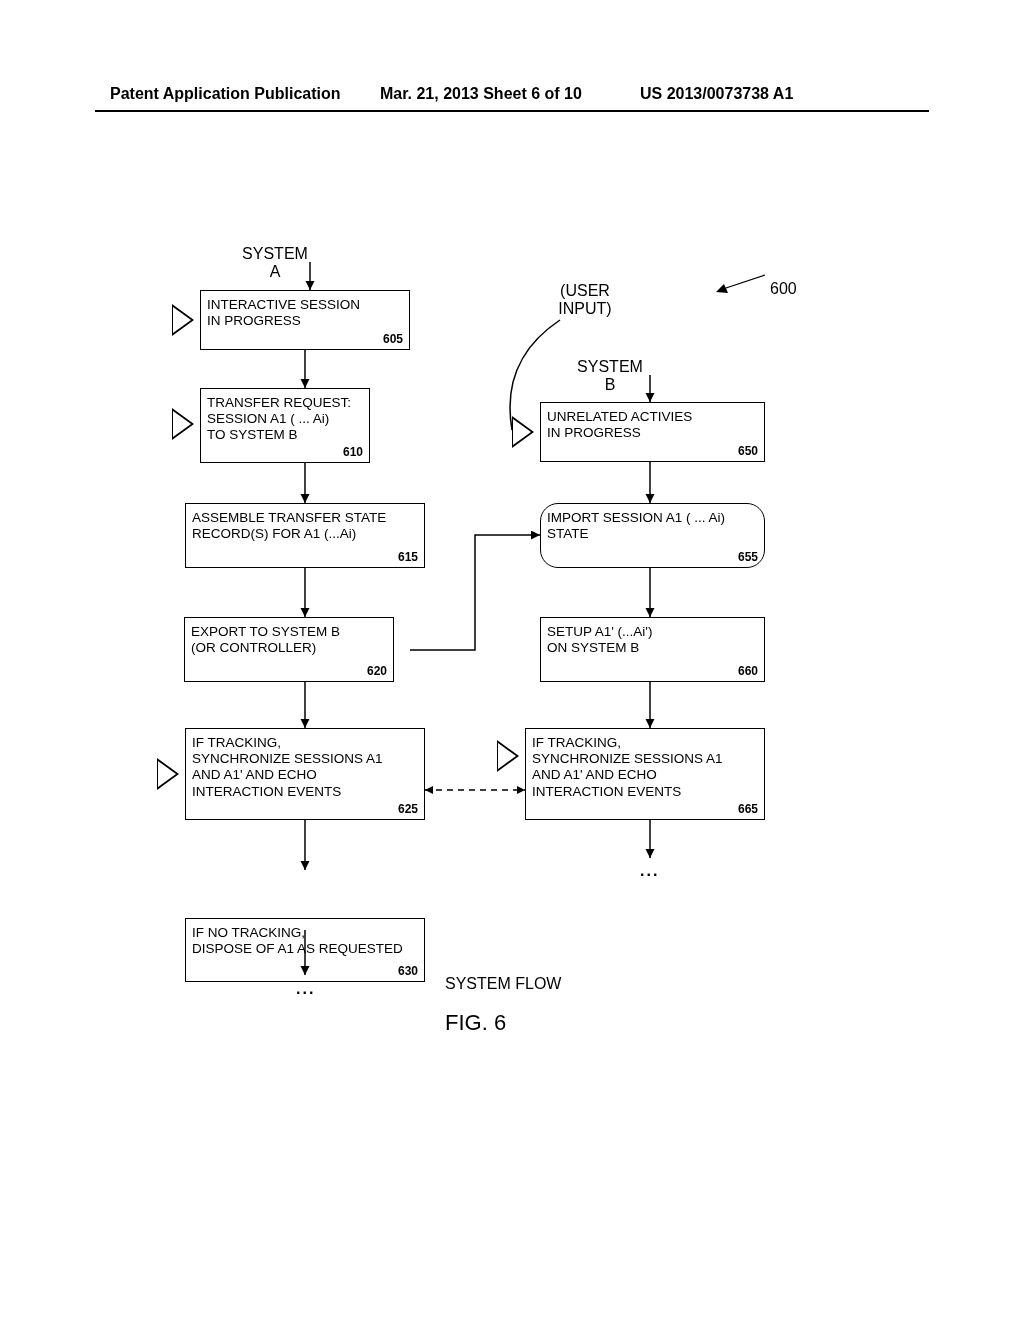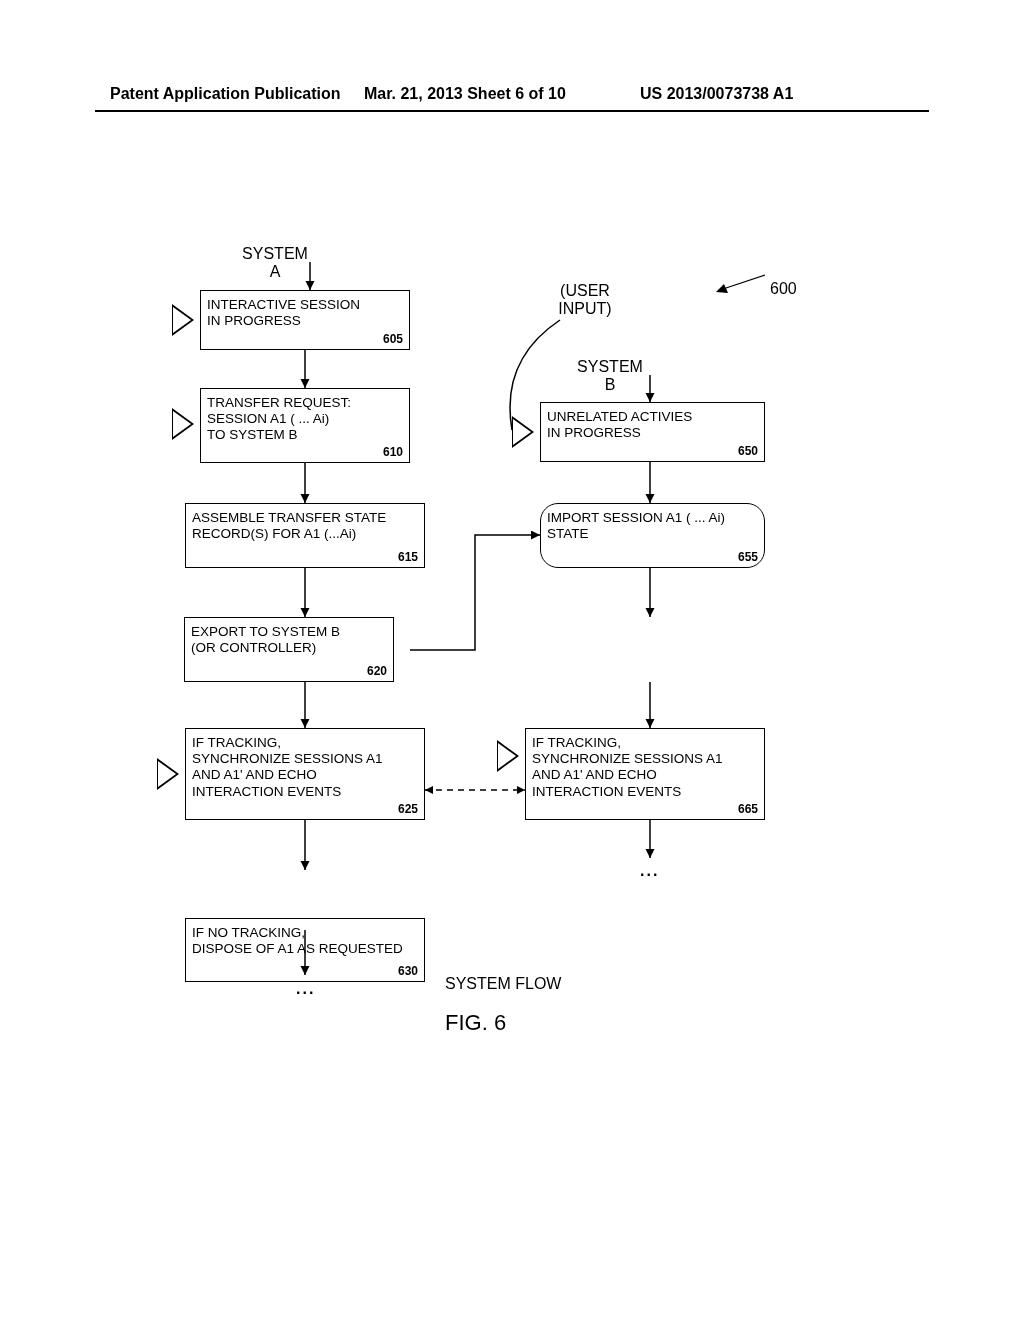--- a/index.html
+++ b/index.html
@@ -18,21 +18,21 @@
   }
   .header {
     position: absolute;
     top: 85px;
     left: 0;
     right: 0;
     font-weight: bold;
     font-size: 16px;
   }
   .header .left { position: absolute; left: 110px; }
-  .header .mid  { position: absolute; left: 364px; }
+  .header .mid  { position: absolute; left: 380px; }
   .header .right{ position: absolute; left: 640px; }
   .header-rule {
     position: absolute;
     top: 110px;
     left: 95px;
     right: 95px;
     border-top: 2px solid #000;
   }
   .label {
     position: absolute;
@@ -108,21 +108,21 @@
   <div class="label" style="left:545px; top:282px; width:80px;">(USER<br>INPUT)</div>
   <div class="label" style="left:570px; top:358px; width:80px;">SYSTEM<br>B</div>
   <div class="label" style="left:770px; top:268px;margin-top:12px;">600</div>
 
   <div class="box" style="left:200px; top:290px; width:210px; height:60px;">
     <span>INTERACTIVE SESSION<br>IN PROGRESS</span>
     <span class="num">605</span>
   </div>
   <div class="triangle" style="left:172px; top:304px;"></div>
 
-  <div class="box" style="left:200px; top:388px; width:210px; height:75px;">
+  <div class="box" style="left:200px; top:388px; width:170px; height:75px;">
     <span>TRANSFER REQUEST:<br>SESSION A1 ( ... Ai)<br>TO SYSTEM B</span>
     <span class="num">610</span>
   </div>
   <div class="triangle" style="left:172px; top:408px;"></div>
 
   <div class="box" style="left:185px; top:503px; width:240px; height:65px;">
     <span>ASSEMBLE TRANSFER STATE<br>RECORD(S) FOR A1 (...Ai)</span>
     <span class="num">615</span>
   </div>
 
@@ -146,20 +146,24 @@
     <span>UNRELATED ACTIVIES<br>IN PROGRESS</span>
     <span class="num">650</span>
   </div>
   <div class="triangle" style="left:512px; top:416px;"></div>
 
   <div class="box" style="left:540px; top:503px; width:225px; height:65px;border-radius:18px;">
     <span>IMPORT SESSION A1 ( ... Ai)<br>STATE</span>
     <span class="num">655</span>
   </div>
 
+  <div class="box" style="left:540px; top:617px; width:225px; height:65px;">
+    <span>SETUP A1' (...Ai')<br>ON SYSTEM B</span>
+    <span class="num">660</span>
+  </div>
 
   <div class="box" style="left:525px; top:728px; width:240px; height:92px;">
     <span>IF TRACKING,<br>SYNCHRONIZE SESSIONS A1<br>AND A1' AND ECHO<br>INTERACTION EVENTS</span>
     <span class="num">665</span>
   </div>
   <div class="triangle" style="left:497px; top:740px;"></div>
 
   <div class="dots" style="left:296px; top:980px;">...</div>
   <div class="dots" style="left:640px; top:862px;">...</div>
 

